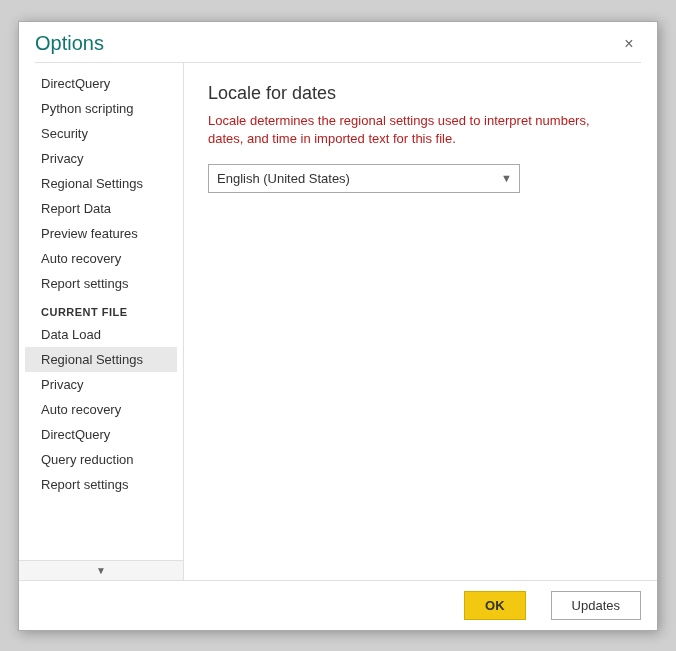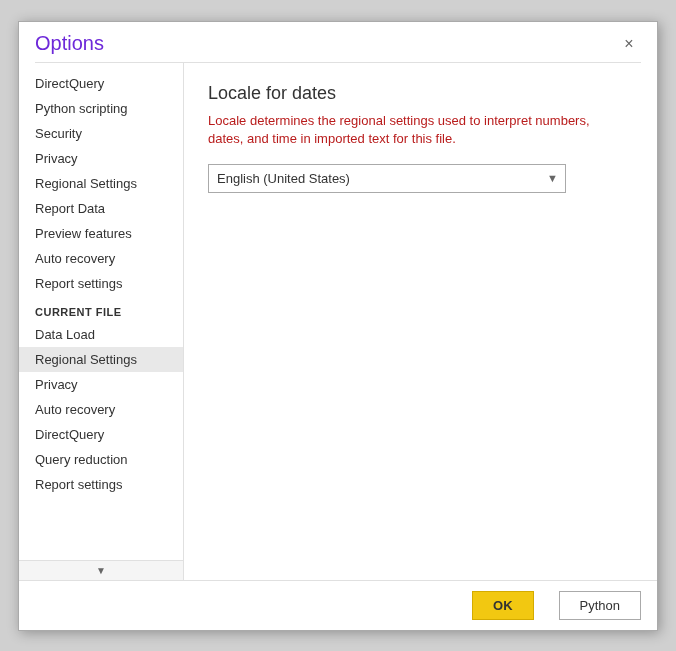--- a/index.html
+++ b/index.html
@@ -25,21 +25,21 @@
     }
     .title-bar {
       display: flex;
       align-items: center;
       justify-content: space-between;
       padding: 10px 16px 6px 16px;
     }
     .title-bar h1 {
       font-size: 20px;
       font-weight: 300;
-      color: #6d28d9;
+      color: #0f766e;
     }
     .close-btn {
       background: none;
       border: none;
       cursor: pointer;
       font-size: 16px;
       color: #666;
       width: 24px;
       height: 24px;
       display: flex;
@@ -60,21 +60,21 @@
       width: 165px;
       border-right: 1px solid #e0e0e0;
       overflow: hidden;
       display: flex;
       flex-direction: column;
       position: relative;
     }
     .sidebar-scroll {
       flex: 1;
       overflow-y: auto;
-      padding: 8px 0;
+      padding: 8px 6px;
       scrollbar-width: thin;
     }
     .sidebar-scroll::-webkit-scrollbar { width: 8px; }
     .sidebar-scroll::-webkit-scrollbar-track { background: #f0f0f0; }
     .sidebar-scroll::-webkit-scrollbar-thumb { background: #c0c0c0; }
     .nav-item {
       padding: 5px 16px;
       cursor: pointer;
       color: #333;
       font-size: 13px;
@@ -116,21 +116,21 @@
     }
     .content-desc {
       font-size: 13px;
       color: #b91c1c;
       margin-bottom: 16px;
       line-height: 1.4;
       max-width: 420px;
     }
     .select-wrapper {
       position: relative;
-      width: 358px;
+      width: 312px;
     }
     .locale-select {
       width: 100%;
       padding: 6px 28px 6px 8px;
       border: 1px solid #aaa;
       background: #fff;
       font-size: 13px;
       color: #333;
       appearance: none;
       -webkit-appearance: none;
@@ -212,15 +212,15 @@
       <div class="content-title">Locale for dates</div>
       <div class="content-desc">Locale determines the regional settings used to interpret numbers, dates, and time in imported text for this file.</div>
       <div class="select-wrapper">
         <select class="locale-select" id="locale-select"><option>English (United States)</option><option>English (United Kingdom)</option><option>French (France)</option><option>German (Germany)</option><option>Spanish (Spain)</option><option>Chinese (Simplified)</option><option>Japanese</option><option>Korean</option></select>
         <span class="select-arrow">▼</span>
       </div>
     </div>
   </div>
   <div class="footer">
     <button class="btn btn-ok">OK</button>
-    <button class="btn btn-cancel">Python</button>
+    <button class="btn btn-cancel">Updates</button>
   </div>
 </div>
 
 </body></html>

